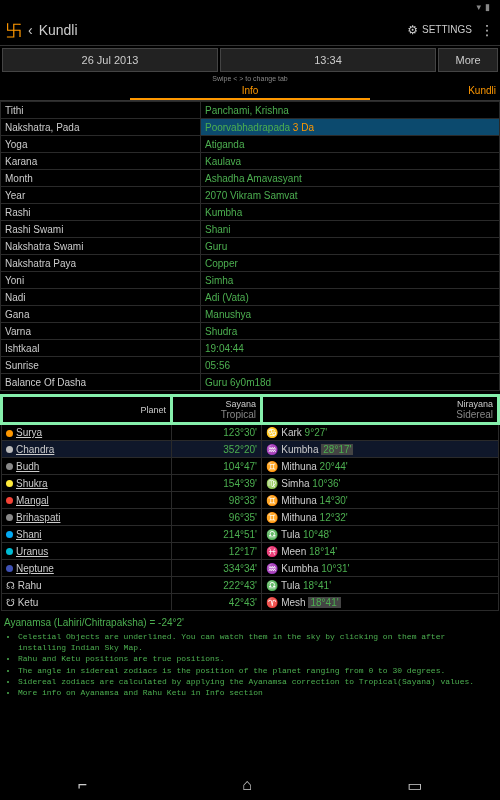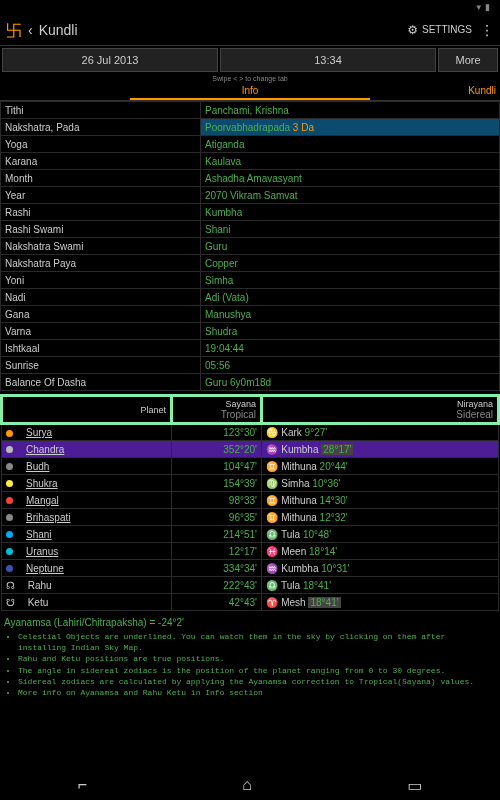--- a/index.html
+++ b/index.html
@@ -23,26 +23,26 @@
 .info-table { width: 100%; border-collapse: collapse; }
 .info-table td { border: 1px solid #2a2a2a; padding: 2px 4px; font-size: 10px; height: 17px; }
 .info-table td:first-child { color: #ccc; width: 200px; }
 .info-table td:last-child { color: #4caf50; }
 .highlight { background: #0c4a6e; }
 .suffix { color: #ff9800; }
 .planet-table { width: 100%; border-collapse: collapse; margin-top: 3px; }
 .planet-table th { border: 3px solid #86efac; padding: 2px 4px; font-size: 9px; color: #ccc; text-align: right; font-weight: normal; }
 .planet-table th .sub { display: block; color: #888; font-size: 10px; }
 .planet-table td { border: 1px solid #2a2a2a; padding: 2px 4px; font-size: 10px; height: 17px; }
-.planet-name { color: #ccc; text-decoration: underline; margin-left: 10px; }
+.planet-name { color: #ccc; text-decoration: underline; }
 .planet-name.no-ul { text-decoration: none; }
 .tropical { color: #4caf50; text-align: right; }
 .sidereal-sign { color: #ccc; }
 .sidereal-deg { color: #4caf50; }
-.row-hl { background: #4c1d95; }
+.row-hl { background: #0f172a; }
 .deg-hl { background: #444; padding: 0 2px; }
 .planet-dot { display: inline-block; width: 7px; height: 7px; border-radius: 50%; margin-right: 3px; vertical-align: middle; }
 .ayanamsa { color: #4caf50; font-size: 10px; padding: 6px 4px 3px; }
 .bullets { padding: 0 4px 4px 18px; }
 .bullets li { color: #4caf50; font-size: 8px; line-height: 1.4; font-family: Liberation Mono, monospace; }
 .nav-bar { position: absolute; bottom: 0; left: 0; right: 0; height: 30px; background: #000; display: flex; justify-content: space-around; align-items: center; }
 .nav-icon { color: #ccc; font-size: 16px; }
 </style>
 </head>
 <body>

